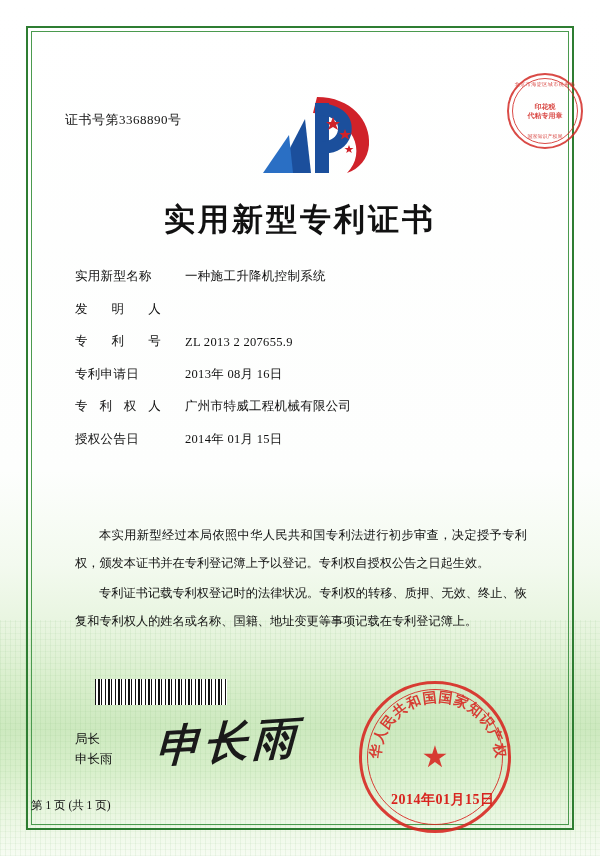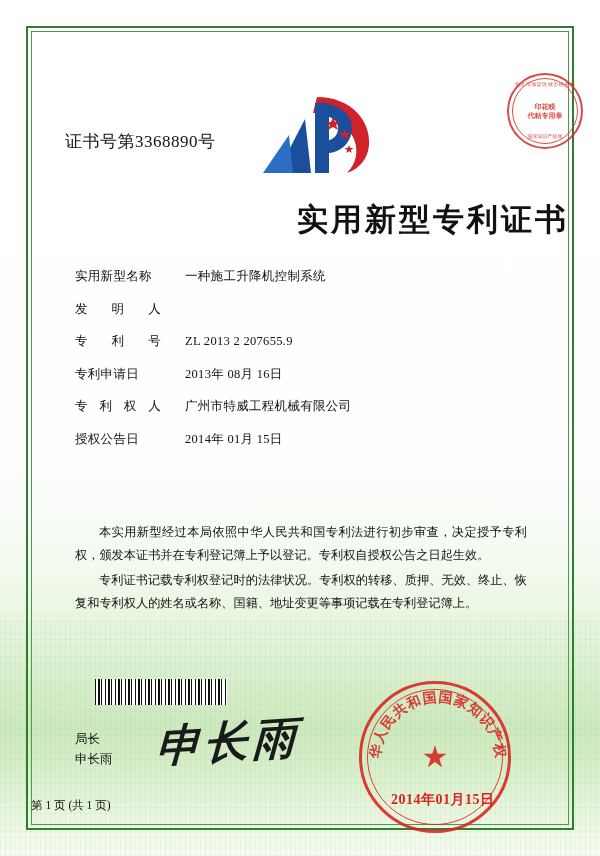--- a/index.html
+++ b/index.html
@@ -124,49 +124,48 @@
     text-align: center;
     font-size: 5px;
     line-height: 7px;
   }
 
   
   .cert-no {
     position: absolute;
     left: 34px;
     top: 70px;
-    font-size: 17px;
+    font-size: 13px;
     color: #111;
     letter-spacing: 0.5px;
-    margin-top: 19px;
   }
 
   
   .title {
     position: absolute;
     left: 0;
     top: 158px;
     width: 538px;
-    text-align: right;
+    text-align: center;
     font-size: 31px;
     font-weight: bold;
     letter-spacing: 3px;
     color: #111;
   }
 
   
   .fields {
     position: absolute;
     left: 44px;
     top: 227px;
     width: 460px;
   }
   .field-row {
     display: flex;
-    align-items: center;
+    align-items: flex-end;
     margin-bottom: 15.5px;
     font-size: 12.5px;
     color: #111;
   }
   .field-label {
     white-space: nowrap;
     letter-spacing: 0.3px;
   }
   .field-label.spread {
     display: inline-block;
@@ -183,21 +182,21 @@
     letter-spacing: 0.3px;
   }
 
   
   .paragraphs {
     position: absolute;
     left: 44px;
     top: 480px;
     width: 452px;
     font-size: 12.2px;
-    line-height: 23px;
+    line-height: 28px;
     color: #111;
     text-align: justify;
   }
   .paragraphs p {
     margin: 0 0 2px 0;
     text-indent: 24px;
   }
 
   
   .barcode {

